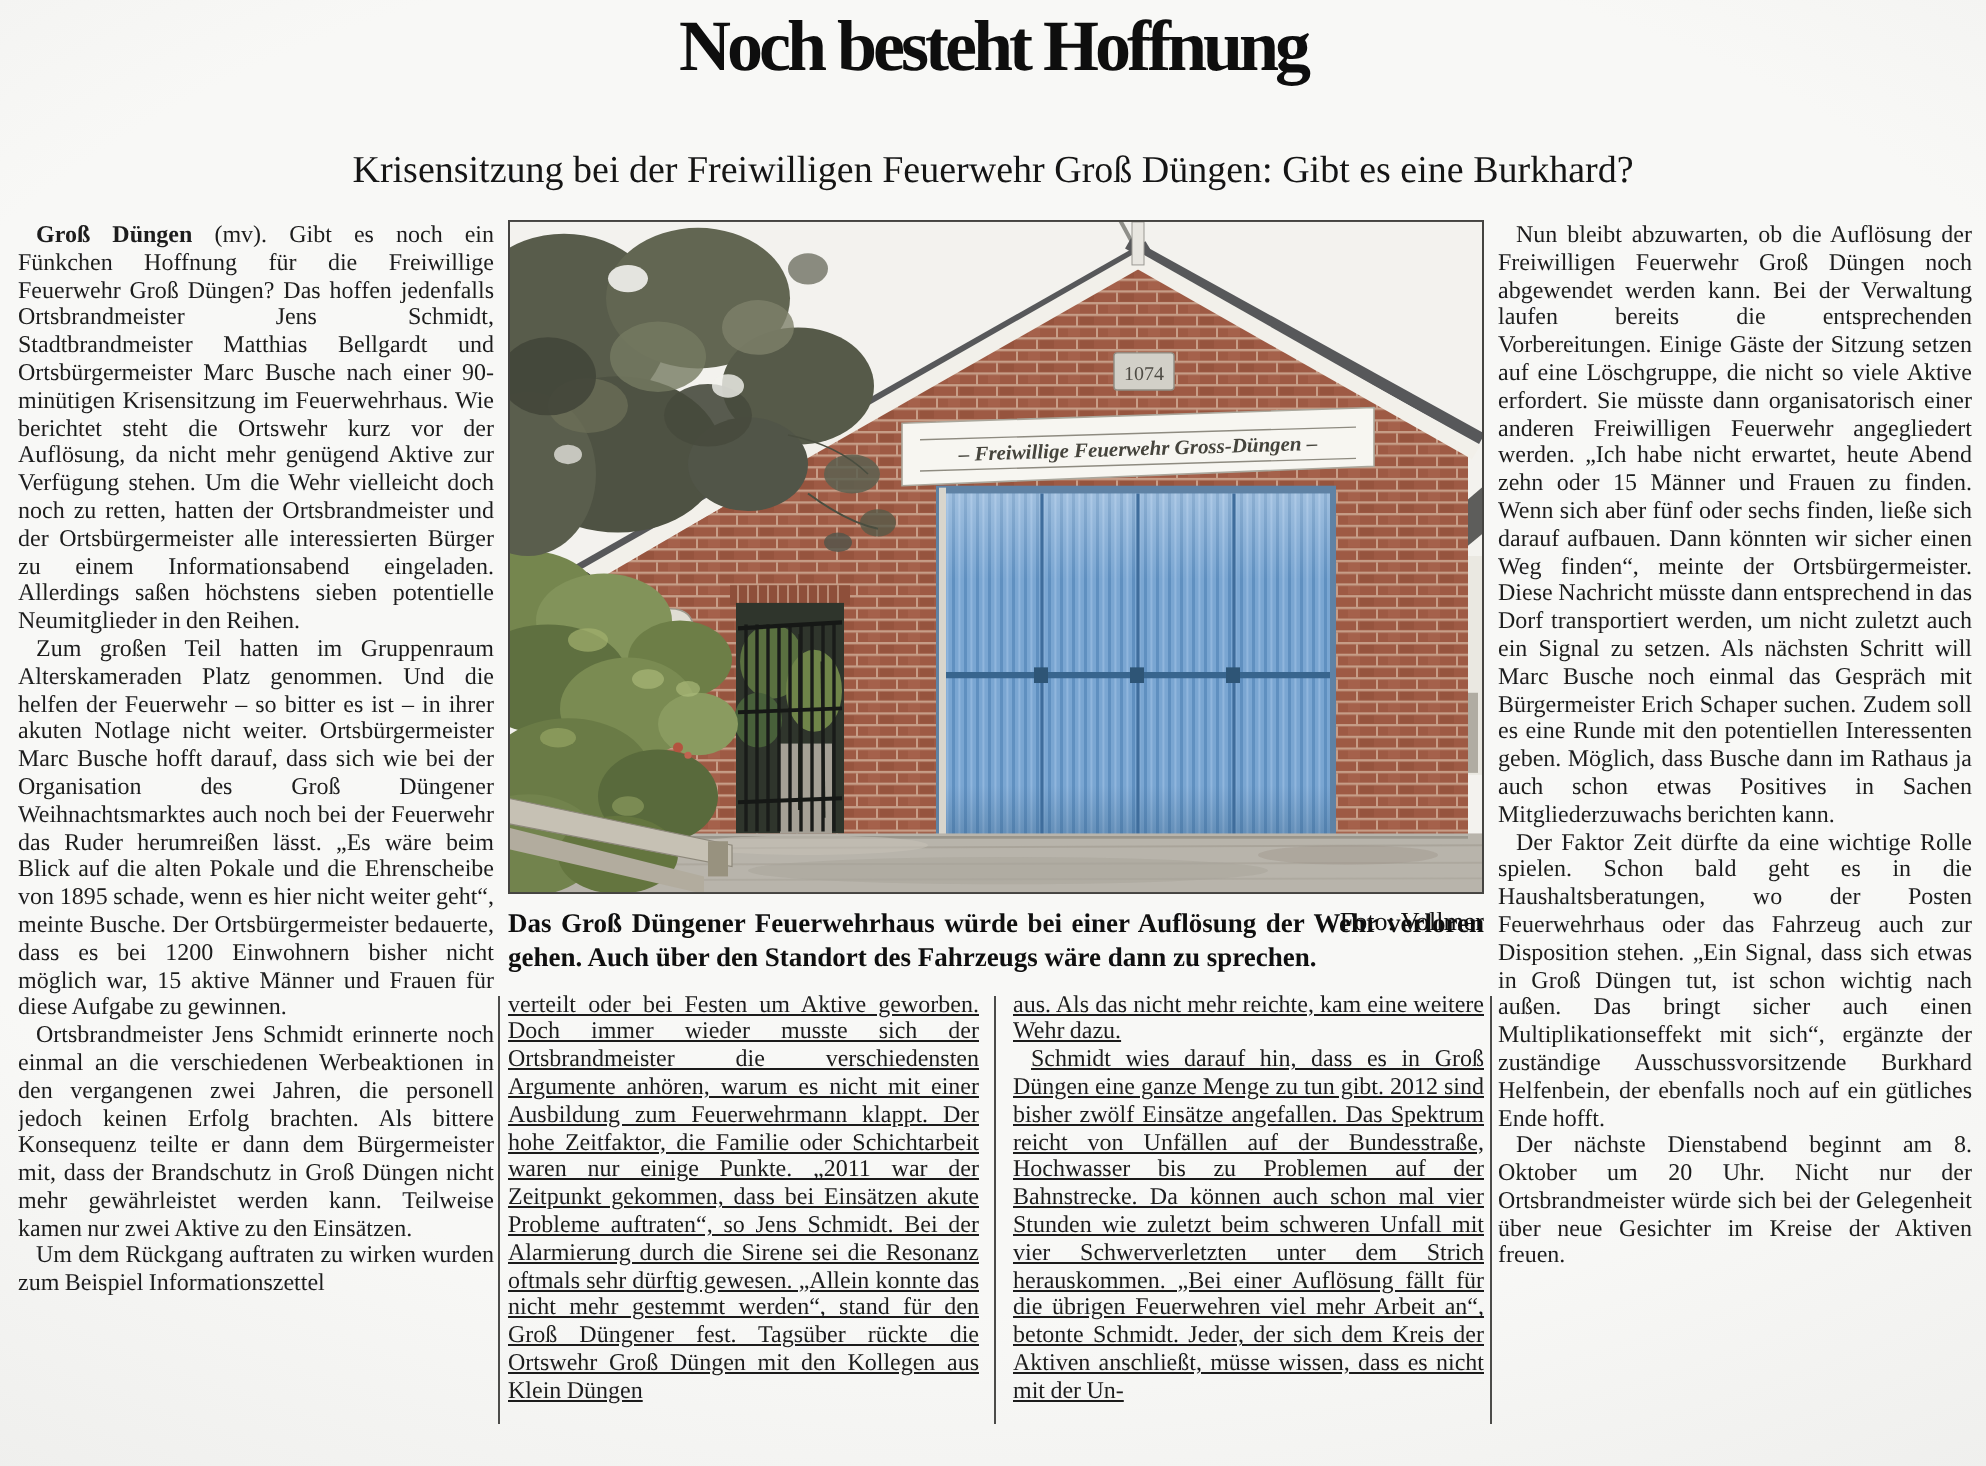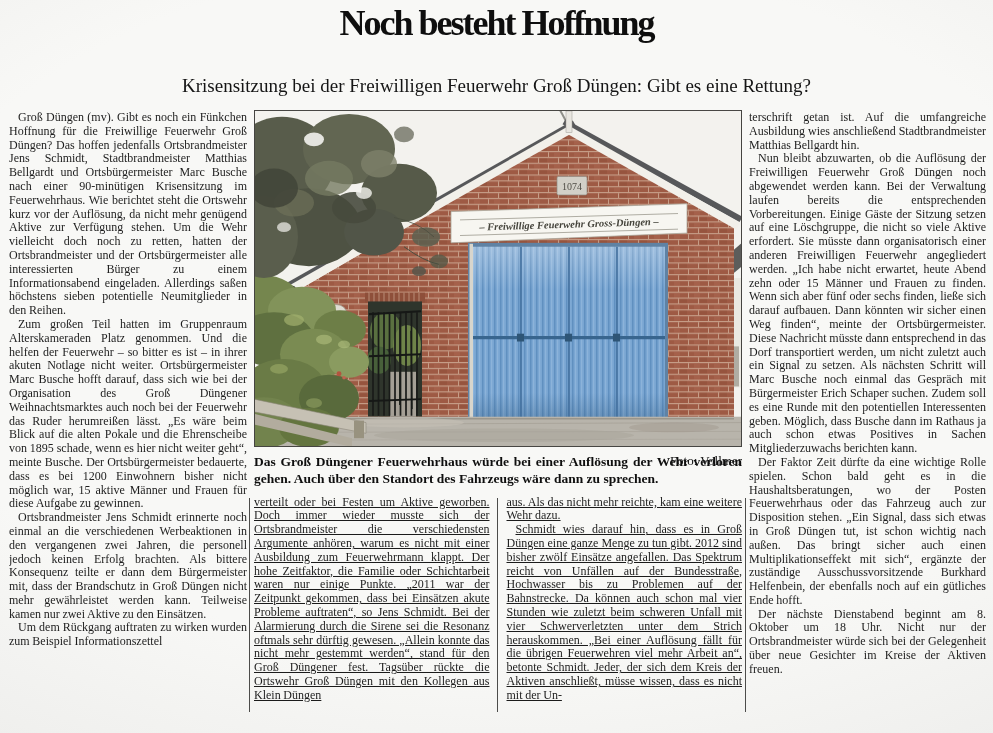--- a/index.html
+++ b/index.html
@@ -30,29 +30,29 @@
     margin-top:7px; position:relative;
     font-family:Liberation Serif, serif;
     font-weight:700; font-size:13.5px; line-height:16.8px; color:#0f0f0f;
     text-align:justify;
   }
   .caption .credit { position:absolute; right:0; bottom:18px; font-weight:400; font-size:13px; }
   .lower { display:flex; margin-top:8px;text-decoration:underline; }
   .lcol { flex:1; }
   .lcol + .lcol { margin-left:17px; }
   .vrule { position:absolute; top:498px; height:214px; width:1px; background:#4c4c4a; }
-  b.lead { font-weight:400; }
+  b.lead { font-weight:700; }
 </style>
 </head>
 <body>
 
 <div class="page">
 
   <h1 class="headline">Noch besteht Hoffnung</h1>
-  <h2 class="subheadline">Krisensitzung bei der Freiwilligen Feuerwehr Groß Düngen: Gibt es eine Rettung?</h2>
+  <h2 class="subheadline">Krisensitzung bei der Freiwilligen Feuerwehr Groß Düngen: Gibt es eine Burkhard?</h2>
 
   <div class="body-col" id="col1">
     <p class="first" lang="de"><b class="lead">Groß Düngen</b> <span>(mv).</span> <span>Gibt es noch ein Fünkchen Hoffnung für die Freiwillige Feuerwehr Groß Düngen? Das hoffen jedenfalls Ortsbrandmeister Jens Schmidt, Stadtbrandmeister Matthias Bellgardt und Ortsbürgermeister Marc Busche nach einer 90-minütigen Krisensitzung im Feuerwehrhaus. Wie berichtet steht die Ortswehr kurz vor der Auflösung, da nicht mehr genügend Aktive zur Verfügung stehen. Um die Wehr vielleicht doch noch zu retten, hatten der Ortsbrandmeister und der Ortsbürgermeister alle interessierten Bürger zu einem Informationsabend eingeladen. Allerdings saßen höchstens sieben potentielle Neumitglieder in den Reihen.</span></p>
     <p class="ind" lang="de">Zum großen Teil hatten im Gruppenraum Alterskameraden Platz genommen. Und die helfen der Feuerwehr – so bitter es ist – in ihrer akuten Notlage nicht weiter. Ortsbürgermeister Marc Busche hofft darauf, dass sich wie bei der Organisation des Groß Düngener Weihnachtsmarktes auch noch bei der Feuerwehr das Ruder herumreißen lässt. „Es wäre beim Blick auf die alten Pokale und die Ehrenscheibe von 1895 schade, wenn es hier nicht weiter geht“, meinte Busche. Der Ortsbürgermeister bedauerte, dass es bei 1200 Einwohnern bisher nicht möglich war, 15 aktive Männer und Frauen für diese Aufgabe zu gewinnen.</p>
     <p class="ind" lang="de">Ortsbrandmeister Jens Schmidt erinnerte noch einmal an die verschiedenen Werbeaktionen in den vergangenen zwei Jahren, die personell jedoch keinen Erfolg brachten. Als bittere Konsequenz teilte er dann dem Bürgermeister mit, dass der Brandschutz in Groß Düngen nicht mehr gewährleistet werden kann. Teilweise kamen nur zwei Aktive zu den Einsätzen.</p>
     <p class="ind" lang="de">Um dem Rückgang auftraten zu wirken wurden zum Beispiel Informationszettel</p>
   </div>
 
   <div class="centerblock">
 
@@ -247,23 +247,22 @@
         <p class="cont" lang="de">verteilt oder bei Festen um Aktive geworben. Doch immer wieder musste sich der Ortsbrandmeister die verschiedensten Argumente anhören, warum es nicht mit einer Ausbildung zum Feuerwehrmann klappt. Der hohe Zeitfaktor, die Familie oder Schichtarbeit waren nur einige Punkte. „2011 war der Zeitpunkt gekommen, dass bei Einsätzen akute Probleme auftraten“, so Jens Schmidt. Bei der Alarmierung durch die Sirene sei die Resonanz oftmals sehr dürftig gewesen. „Allein konnte das nicht mehr gestemmt werden“, stand für den Groß Düngener fest. Tagsüber rückte die Ortswehr Groß Düngen mit den Kollegen aus Klein Düngen</p>
       </div>
       <div class="body-col lcol">
         <p class="cont" lang="de">aus. Als das nicht mehr reichte, kam eine weitere Wehr dazu.</p>
         <p class="ind" lang="de">Schmidt wies darauf hin, dass es in Groß Düngen eine ganze Menge zu tun gibt. 2012 sind bisher zwölf Einsätze angefallen. Das Spektrum reicht von Unfällen auf der Bundesstraße, Hochwasser bis zu Problemen auf der Bahnstrecke. Da können auch schon mal vier Stunden wie zuletzt beim schweren Unfall mit vier Schwerverletzten unter dem Strich herauskommen. „Bei einer Auflösung fällt für die übrigen Feuerwehren viel mehr Arbeit an“, betonte Schmidt. Jeder, der sich dem Kreis der Aktiven anschließt, müsse wissen, dass es nicht mit der Un-</p>
       </div>
     </div>
   </div>
 
   <div class="body-col" id="col4">
-    <p class="cont" lang="de">terschrift getan ist. Auf die umfangreiche Ausbildung wies anschließend Stadtbrandmeister Matthias Bellgardt hin.</p>
     <p class="ind" lang="de">Nun bleibt abzuwarten, ob die Auflösung der Freiwilligen Feuerwehr Groß Düngen noch abgewendet werden kann. Bei der Verwaltung laufen bereits die entsprechenden Vorbereitungen. Einige Gäste der Sitzung setzen auf eine Löschgruppe, die nicht so viele Aktive erfordert. Sie müsste dann organisatorisch einer anderen Freiwilligen Feuerwehr angegliedert werden. „Ich habe nicht erwartet, heute Abend zehn oder 15 Männer und Frauen zu finden. Wenn sich aber fünf oder sechs finden, ließe sich darauf aufbauen. Dann könnten wir sicher einen Weg finden“, meinte der Ortsbürgermeister. Diese Nachricht müsste dann entsprechend in das Dorf transportiert werden, um nicht zuletzt auch ein Signal zu setzen. Als nächsten Schritt will Marc Busche noch einmal das Gespräch mit Bürgermeister Erich Schaper suchen. Zudem soll es eine Runde mit den potentiellen Interessenten geben. Möglich, dass Busche dann im Rathaus ja auch schon etwas Positives in Sachen Mitgliederzuwachs berichten kann.</p>
     <p class="ind" lang="de">Der Faktor Zeit dürfte da eine wichtige Rolle spielen. Schon bald geht es in die Haushaltsberatungen, wo der Posten Feuerwehrhaus oder das Fahrzeug auch zur Disposition stehen. „Ein Signal, dass sich etwas in Groß Düngen tut, ist schon wichtig nach außen. Das bringt sicher auch einen Multiplikationseffekt mit sich“, ergänzte der zuständige Ausschussvorsitzende Burkhard Helfenbein, der ebenfalls noch auf ein gütliches Ende hofft.</p>
-    <p class="ind" lang="de">Der nächste Dienstabend beginnt am 8. Oktober um 18 Uhr. Nicht nur der Ortsbrandmeister würde sich bei der Gelegenheit über neue Gesichter im Kreise der Aktiven freuen.</p>
+    <p class="ind" lang="de">Der nächste Dienstabend beginnt am 8. Oktober um 20 Uhr. Nicht nur der Ortsbrandmeister würde sich bei der Gelegenheit über neue Gesichter im Kreise der Aktiven freuen.</p>
   </div>
 
   <div class="vrule" style="left:249px"></div>
   <div class="vrule" style="left:497px"></div>
   <div class="vrule" style="left:745px"></div>
 
 </div>
 
 </body></html>

